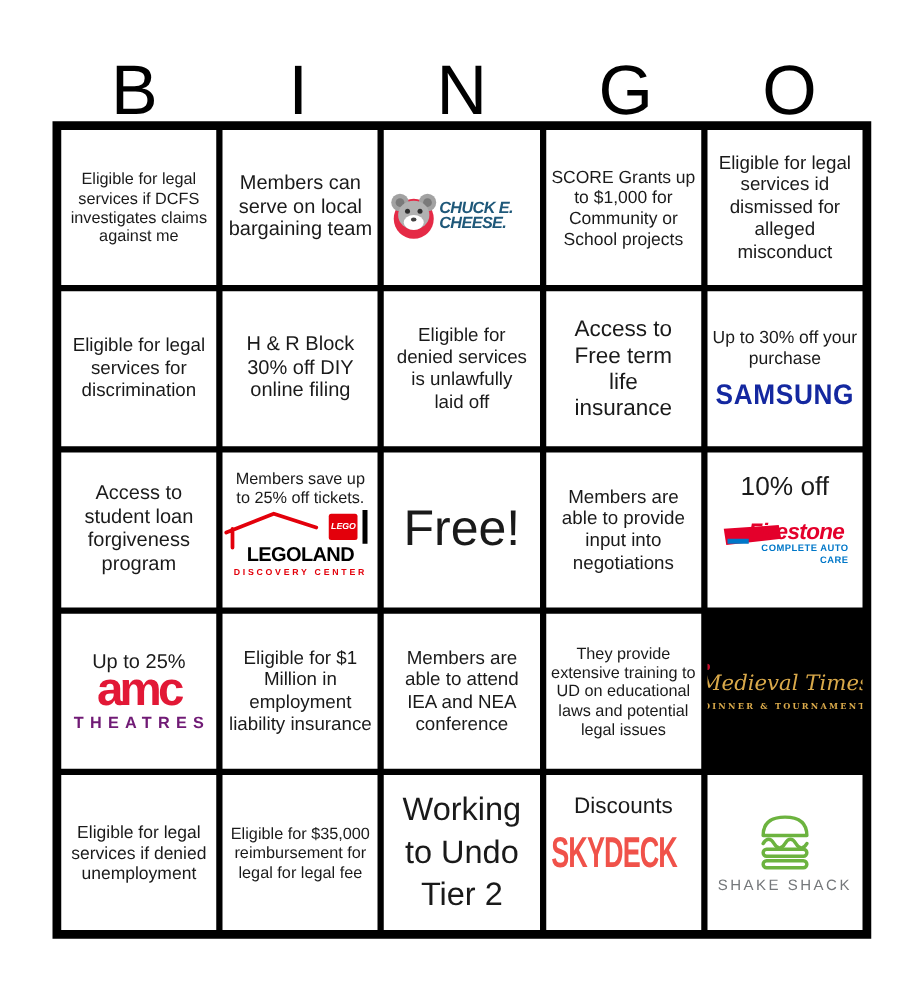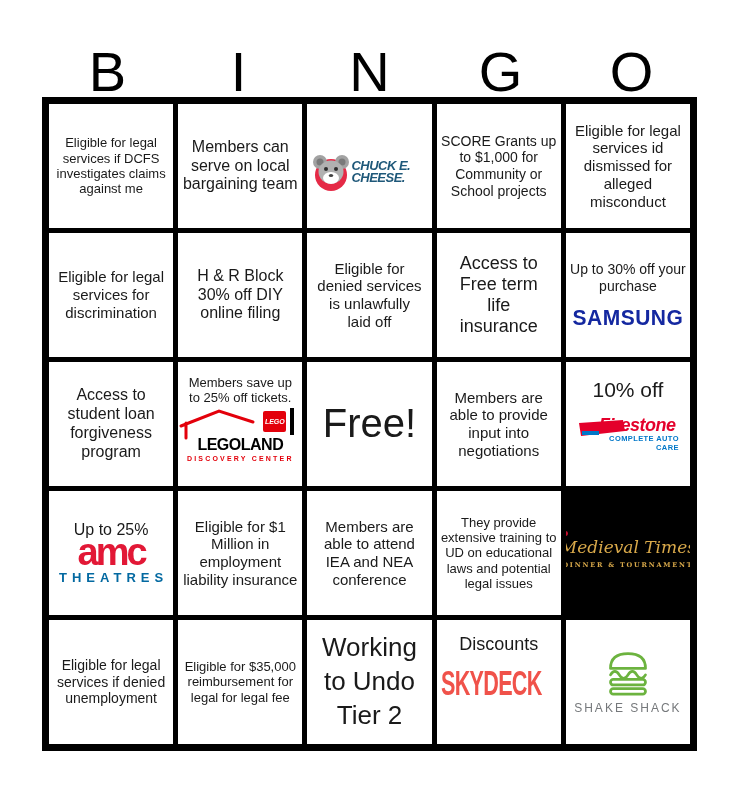--- a/index.html
+++ b/index.html
@@ -37,21 +37,21 @@
   .lego-sub{position:absolute;top:47px;left:0;width:100%;font-size:7px;font-weight:800;color:#E3000B;letter-spacing:2.2px;}
 
   
   .fire-logo{position:relative;width:102px;height:34px;margin-top:14px;flex:none;}
   .fire-banner{position:absolute;left:0;top:2px;}
   .fire-name{position:absolute;left:22px;top:-2px;font-size:18px;font-weight:900;font-style:italic;color:#E4002B;letter-spacing:-.5px;}
   .fire-sub{position:absolute;left:25px;top:17px;font-size:7.5px;font-weight:800;color:#0077C8;letter-spacing:.4px;}
 
   
   .amc-name{font-size:38px;font-weight:900;color:#E21836;letter-spacing:-3px;line-height:.85;margin-top:-4px;}
-  .amc-sub{font-size:13px;font-weight:800;color:#0369a1;letter-spacing:5px;margin-top:1px;text-indent:5px;}
+  .amc-sub{font-size:13px;font-weight:800;color:#701a75;letter-spacing:5px;margin-top:1px;text-indent:5px;}
 
   
   .mt-cell{background:#000;}
   .mt-name{position:relative;font-family:"DejaVu Serif",serif;font-style:italic;font-size:17px;color:#D9A94A;white-space:nowrap;}
   .mt-dot{position:absolute;left:3px;top:-6px;width:5px;height:5px;border-radius:50%;background:#C8102E;}
   .mt-sub{font-family:"DejaVu Serif",serif;font-size:6.5px;font-weight:700;color:#D9A94A;letter-spacing:1.8px;margin-top:4px;white-space:nowrap;}
 
   
   .shack-name{font-size:12px;letter-spacing:2px;color:#75787B;margin-top:5px;white-space:nowrap;}
 

